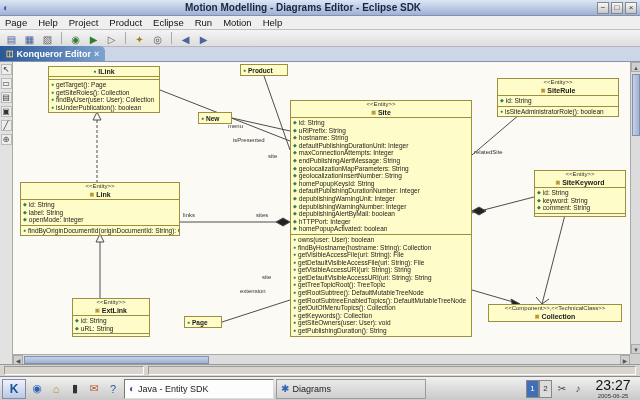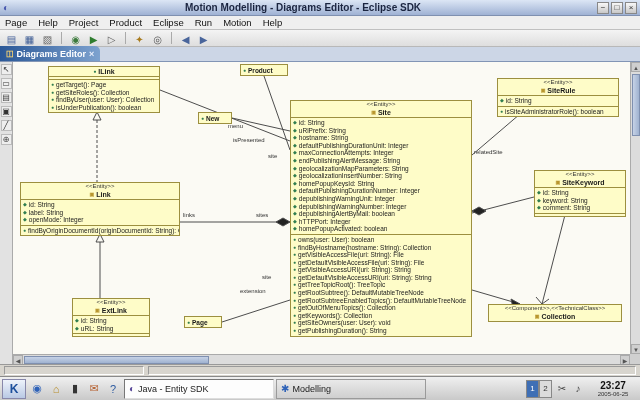--- a/index.html
+++ b/index.html
@@ -101,21 +101,21 @@
   .task-btn.active { background:#fdfdfd; border-color:#777 #ddd #ddd #777; }
   .task-icon { font-size:10px; }
   .task-label { white-space:nowrap; overflow:hidden; }
   .pager { display:flex; height:18px; }
   .pager-cell { width:13px; height:18px; border:1px solid #888; font-size:8px; display:flex;
     align-items:center; justify-content:center; background:#dcdcdc; color:#333; }
   .pager-cell.active { background:#3f6fb5; color:#fff; }
   .tray-icon { width:16px; height:16px; display:flex; align-items:center; justify-content:center;
     font-size:10px; color:#444; }
   .clock { width:50px; text-align:center; line-height:1.1; }
-  .clock .time { font-size:10px; font-weight:bold; color:#111; }
+  .clock .time { font-size:14px; font-weight:normal; color:#111; }
   .clock .date { font-size:6px; color:#333; }
 </style>
 </head>
 <body>
 
 <div id="screen">
 
   <div class="titlebar">
     <span class="win-icon">◐</span>
     <span class="title-text">Motion Modelling - Diagrams Editor - Eclipse SDK</span>
@@ -149,21 +149,21 @@
       <span class="tool-btn" style="color: rgb(168, 123, 30);">✦</span>
       <span class="tool-btn" style="color: rgb(85, 85, 85);">◎</span>
       <span class="tb-sep"></span>
       <span class="tool-btn" style="color: rgb(73, 101, 155);">◀</span>
       <span class="tool-btn" style="color: rgb(73, 101, 155);">▶</span>
     </div>
 
   <div class="tabbar">
     <div class="tab active">
       <span class="tab-icon">◫</span>
-      <span>Diagrams Editor</span>
+      <span>Konqueror Editor</span>
       <span class="tab-close">×</span>
     </div>
   </div>
 
   <div class="editor">
     <div class="canvas"></div>
     <svg id="edges">
         <polyline points="97,58 97,120" fill="none" stroke="#4d4d4d" stroke-width="1" stroke-dasharray="3,2"></polyline>
         <polyline points="100,180 100,236" fill="none" stroke="#4d4d4d" stroke-width="1"></polyline>
         <polyline points="180,160 290,160" fill="none" stroke="#4d4d4d" stroke-width="1"></polyline>
@@ -480,21 +480,21 @@
         <span class="launcher" style="color: rgb(181, 95, 46);">✉</span>
         <span class="launcher" style="color: rgb(44, 90, 160);">?</span>
       </span>
     <div class="task-area">
         <div class="task-btn active">
           <span class="task-icon" style="color: rgb(90, 74, 154);">◐</span>
           <span class="task-label">Java - Entity SDK</span>
         </div>
         <div class="task-btn">
           <span class="task-icon" style="color: rgb(46, 98, 184);">✱</span>
-          <span class="task-label">Modelling</span>
+          <span class="task-label">Diagrams</span>
         </div>
       </div>
     <div class="pager">
         <div class="pager-cell active">1</div>
         <div class="pager-cell">2</div>
       </div>
     <span style="display:flex;">
         <span class="tray-icon">✂</span>
         <span class="tray-icon">♪</span>
       </span>

